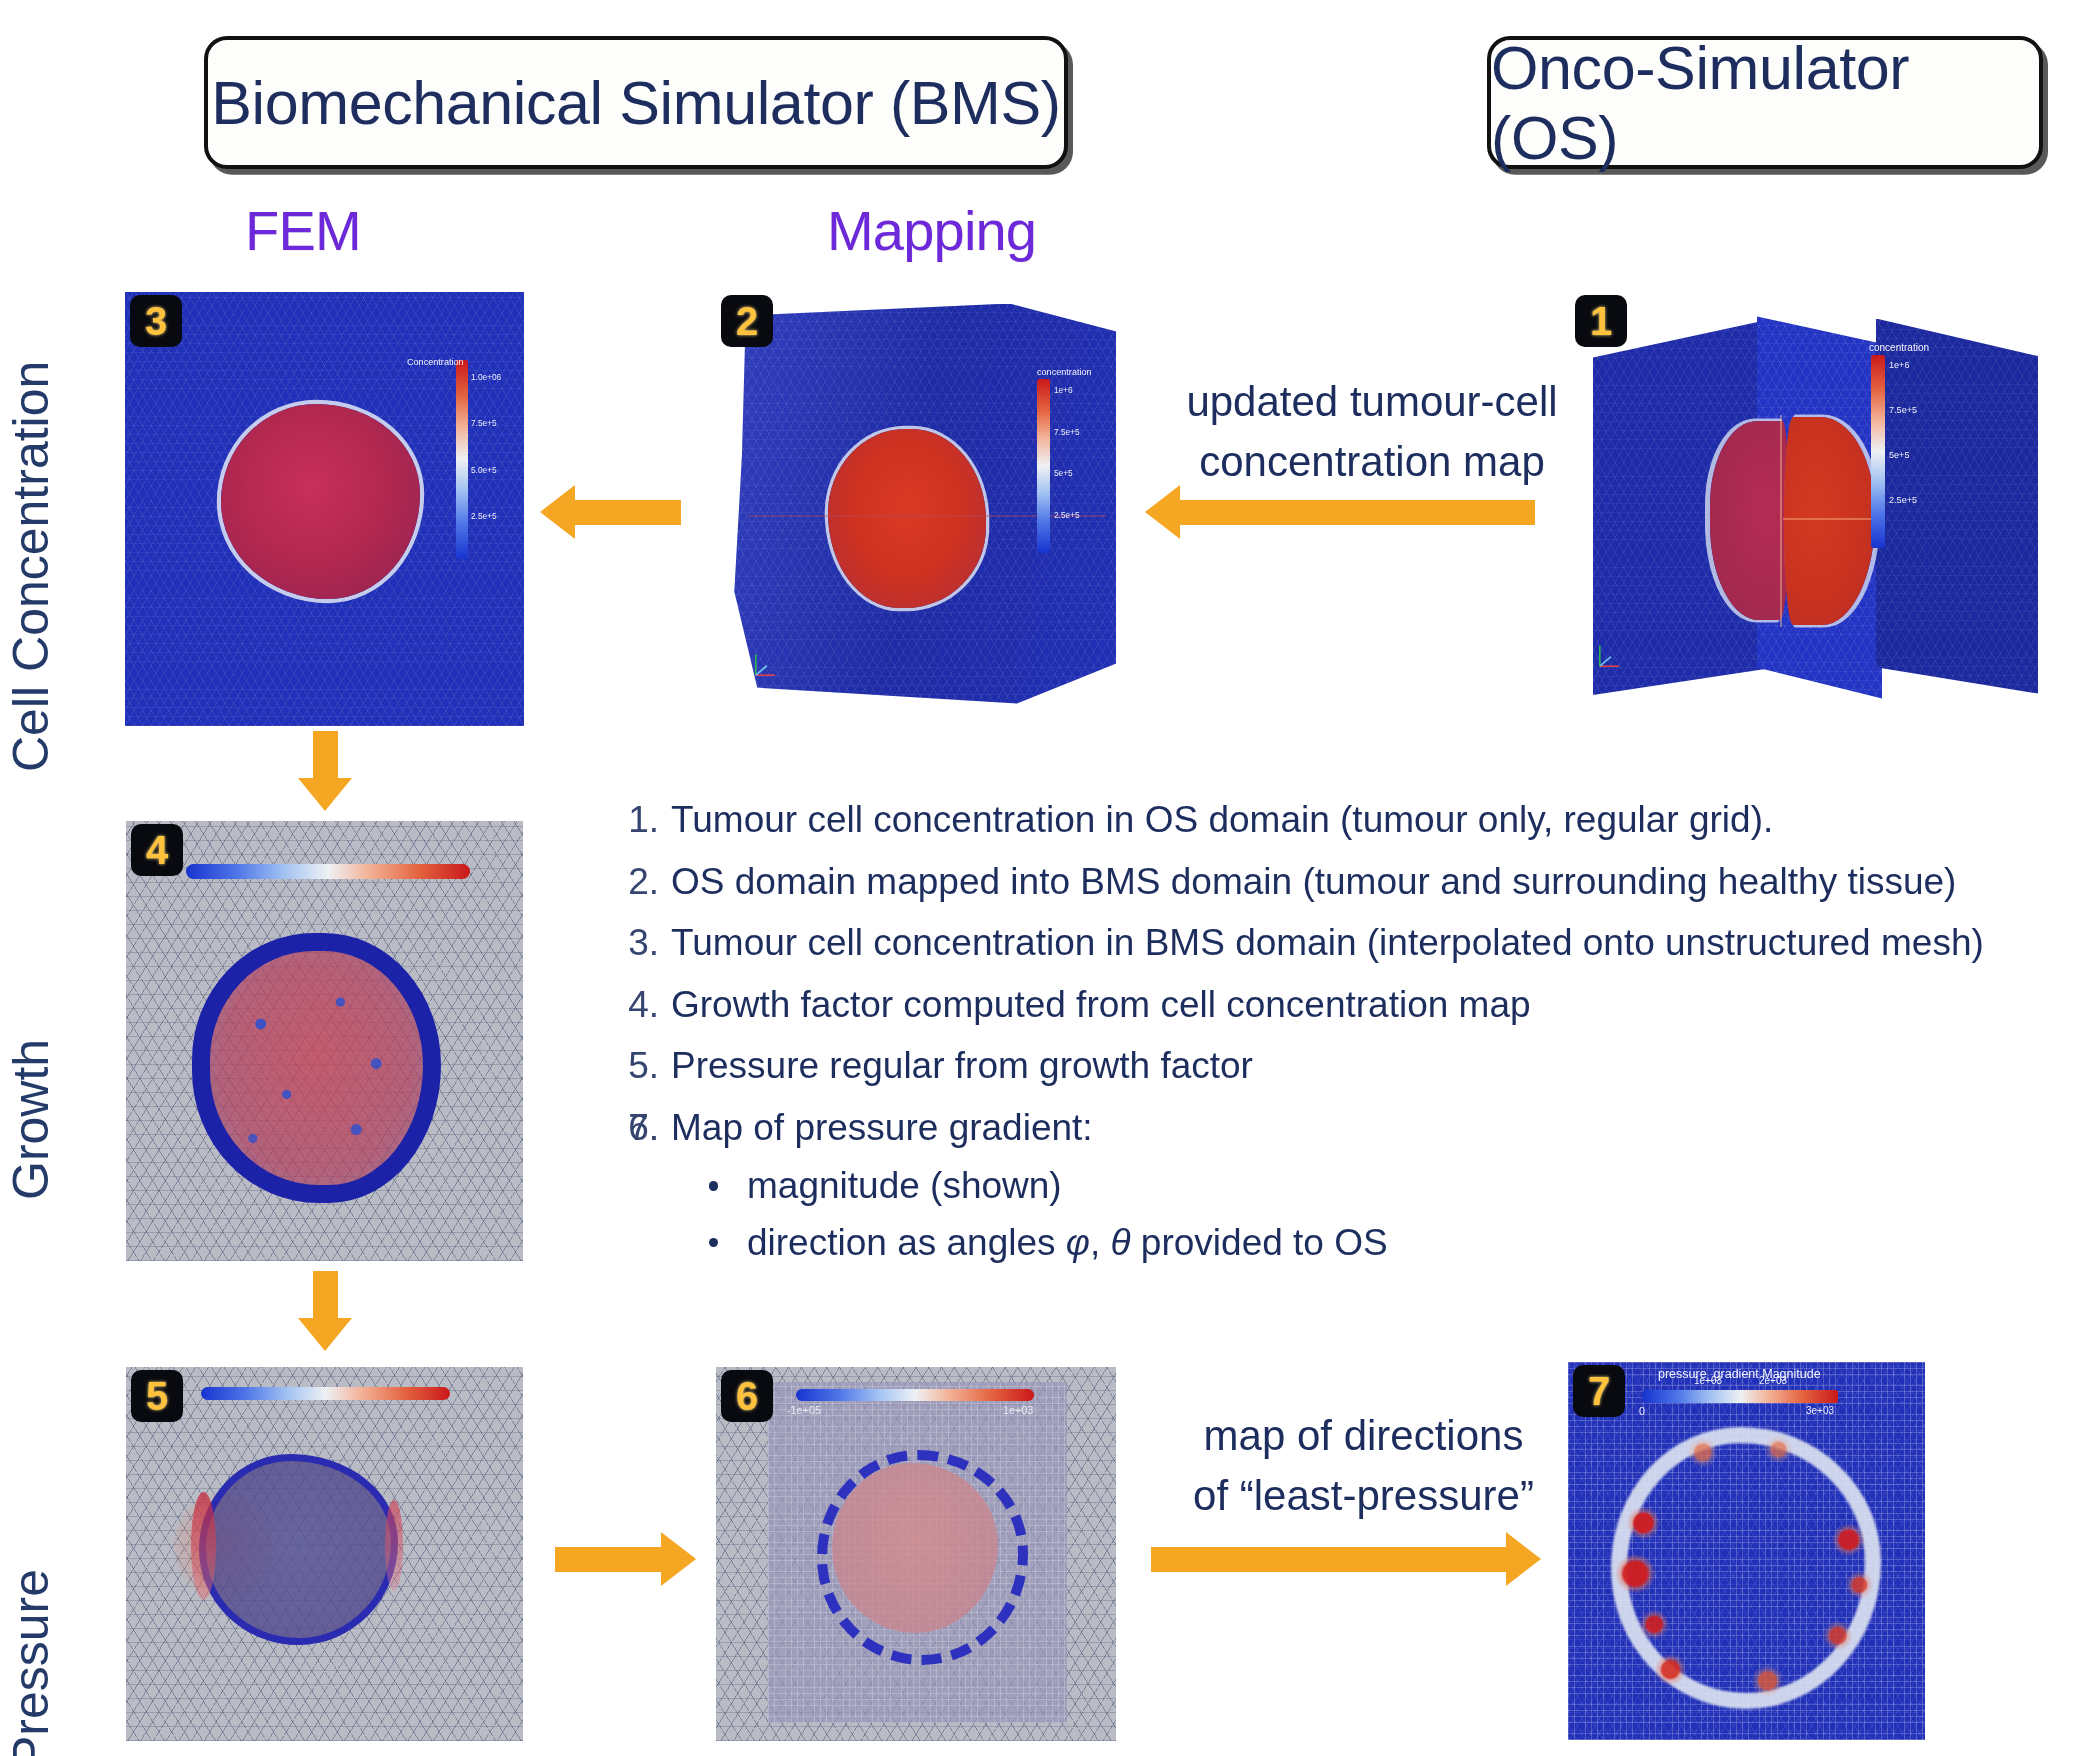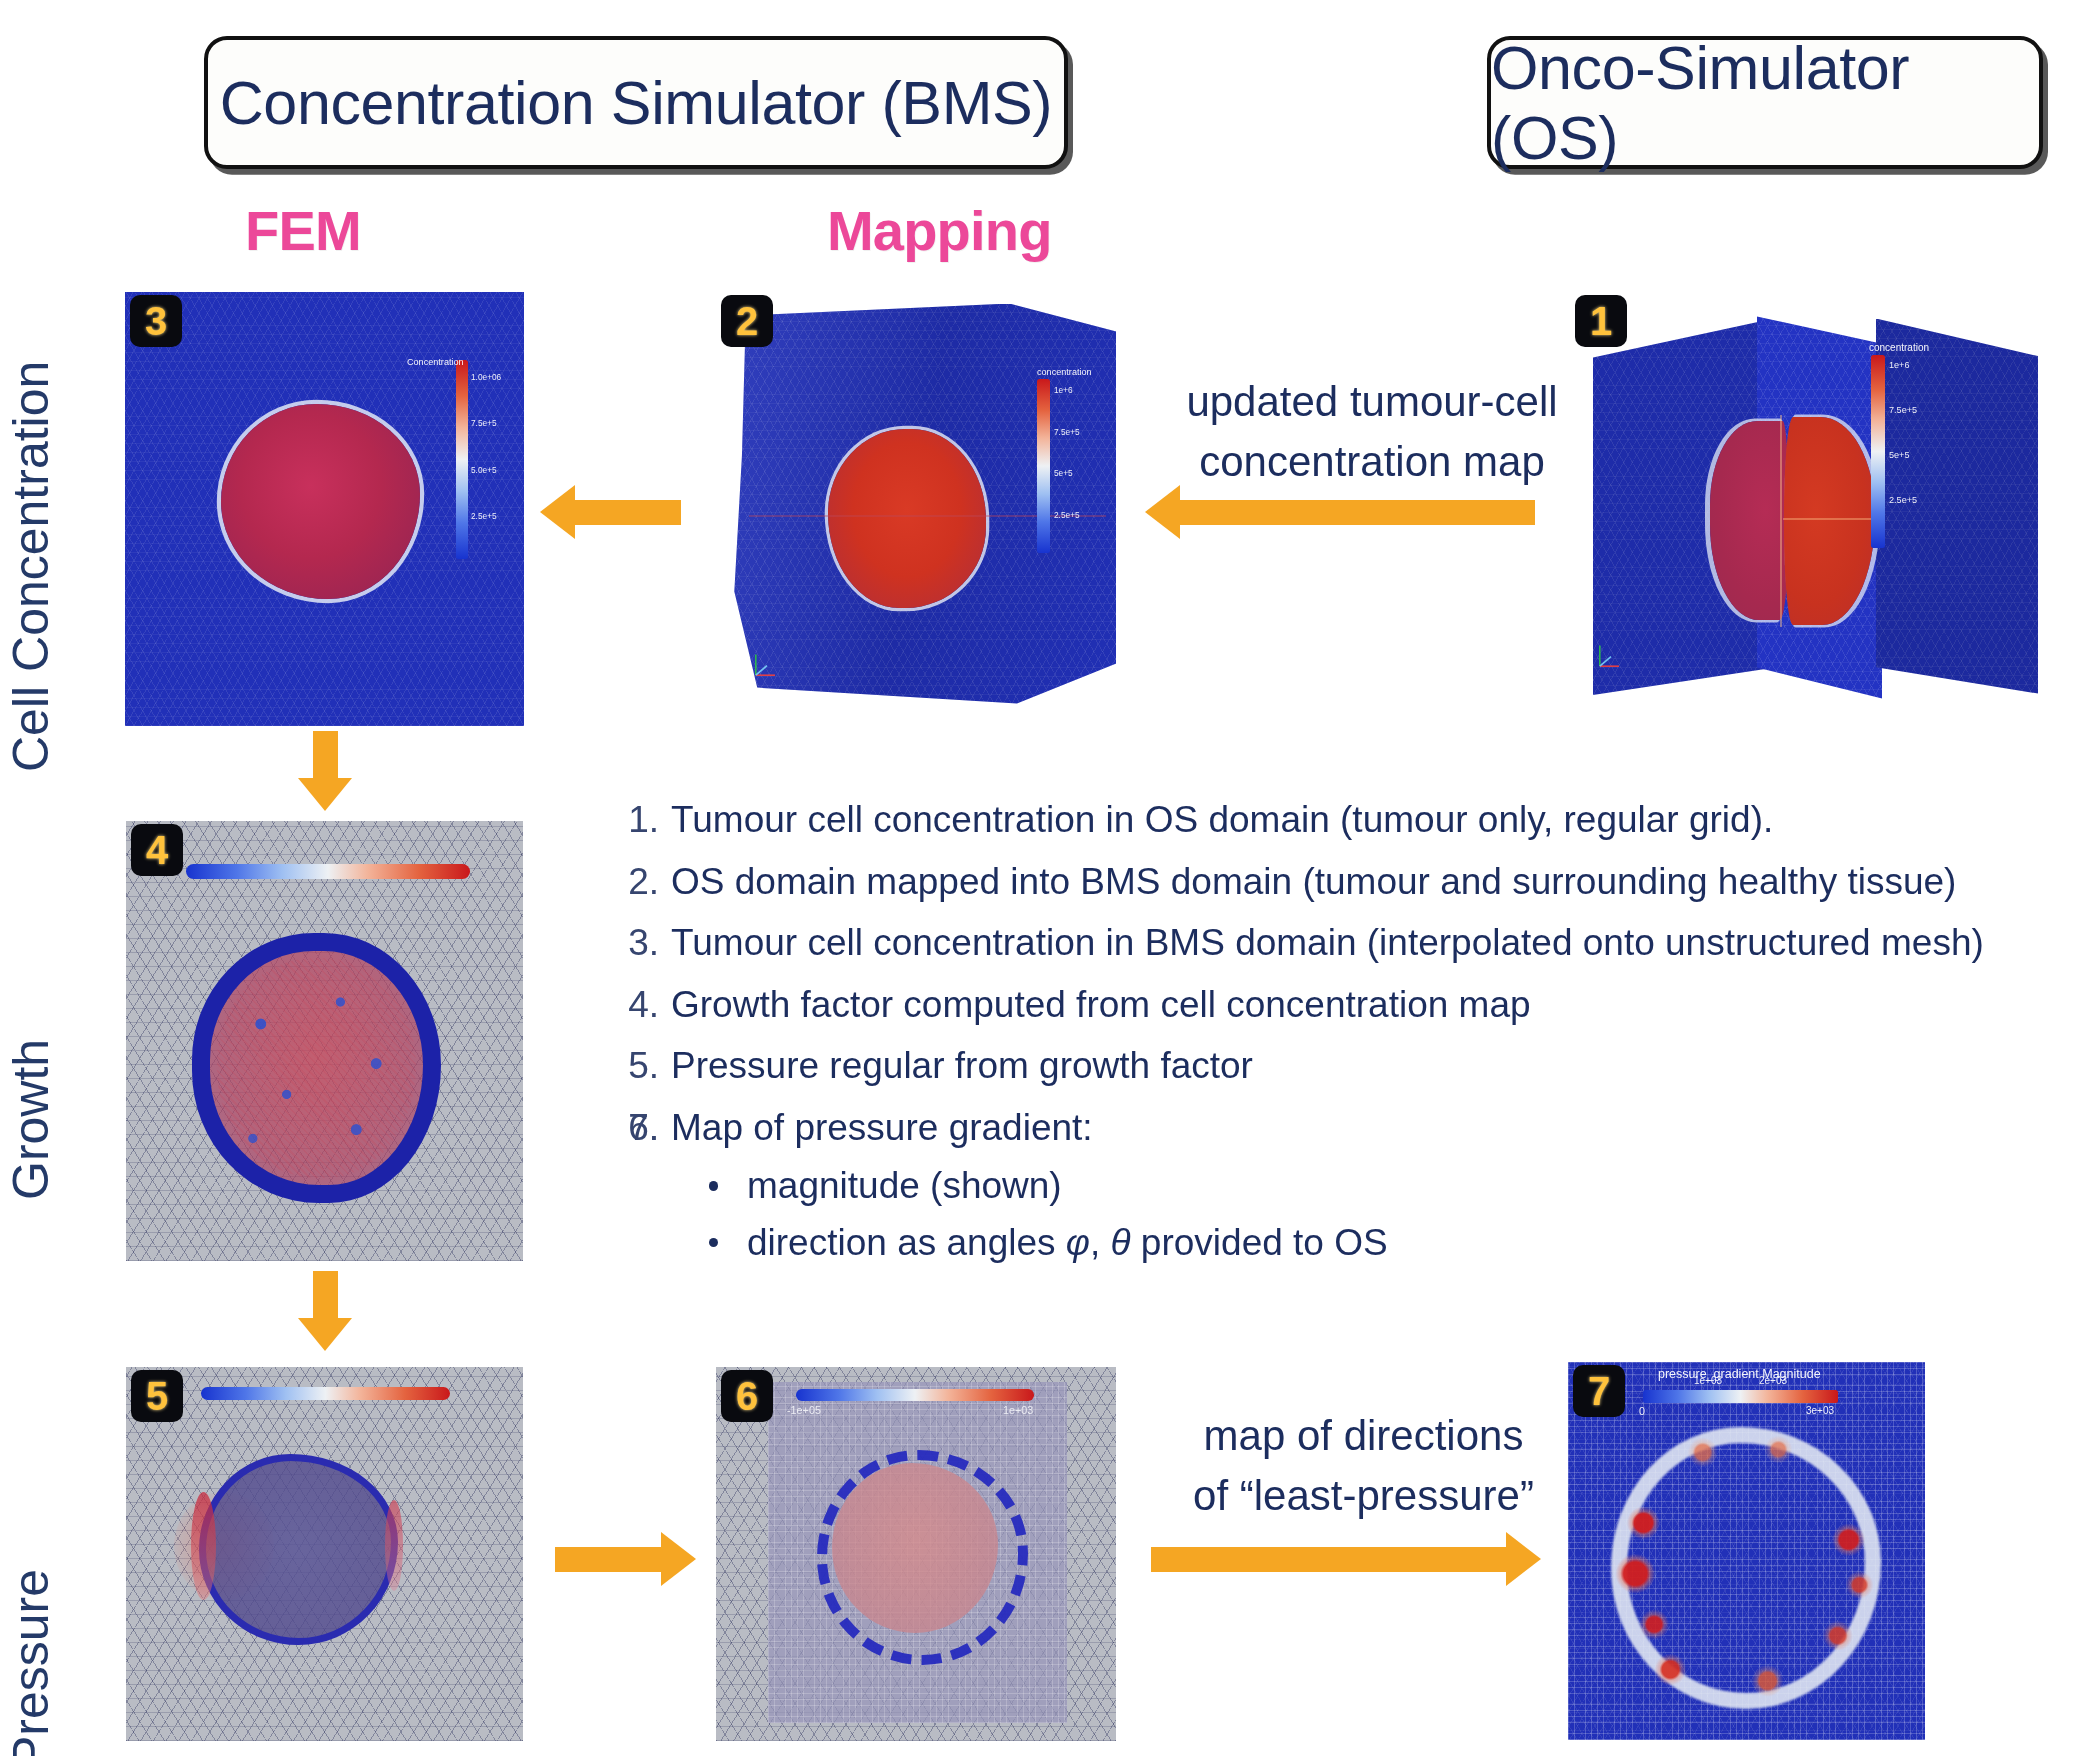--- a/index.html
+++ b/index.html
@@ -21,21 +21,21 @@
     color:#1c2d5e;
     letter-spacing:-0.4px;
   }
   #bms-box{left:204px;top:36px;width:856px;height:125px;}
   #bms-box .t{font-size:61px;}
   #os-box{left:1487px;top:36px;width:548px;height:125px;}
   #os-box .t{font-size:61px;}
 
   
   .col-head{
-    color:#ec4899;font-weight:bold;font-size:56px;letter-spacing:-0.8px;
+    color:#6d28d9;font-weight:normal;font-size:56px;letter-spacing:-0.8px;
     text-shadow:0.8px 0.8px 0 rgba(0,0,0,.06);
   }
   #head-fem{left:245px;top:198px;}
   #head-mapping{left:827px;top:198px;}
 
   
   .row-label{
     writing-mode:vertical-rl;transform:rotate(180deg);
     font-size:50px;color:#243a68;white-space:nowrap;
   }
@@ -148,21 +148,21 @@
   #steps ul li .dot{
     position:absolute;left:38px;top:22.4px;width:9.1px;height:9.1px;border-radius:50%;
     background:#1c2d5e;
   }
   .ital{font-style:italic;}
 </style>
 </head>
 <body>
 
 <div class="title-box abs" id="bms-box">
-  <span class="t">Concentration Simulator (BMS)</span>
+  <span class="t">Biomechanical Simulator (BMS)</span>
 </div>
 <div class="title-box abs" id="os-box">
   <span class="t">Onco-Simulator (OS)</span>
 </div>
 
 <div class="col-head abs" id="head-fem">FEM</div>
 <div class="col-head abs" id="head-mapping">Mapping</div>
 
 <div class="row-label abs" id="row-cell">Cell Concentration</div>
 <div class="row-label abs" id="row-growth">Growth</div>

